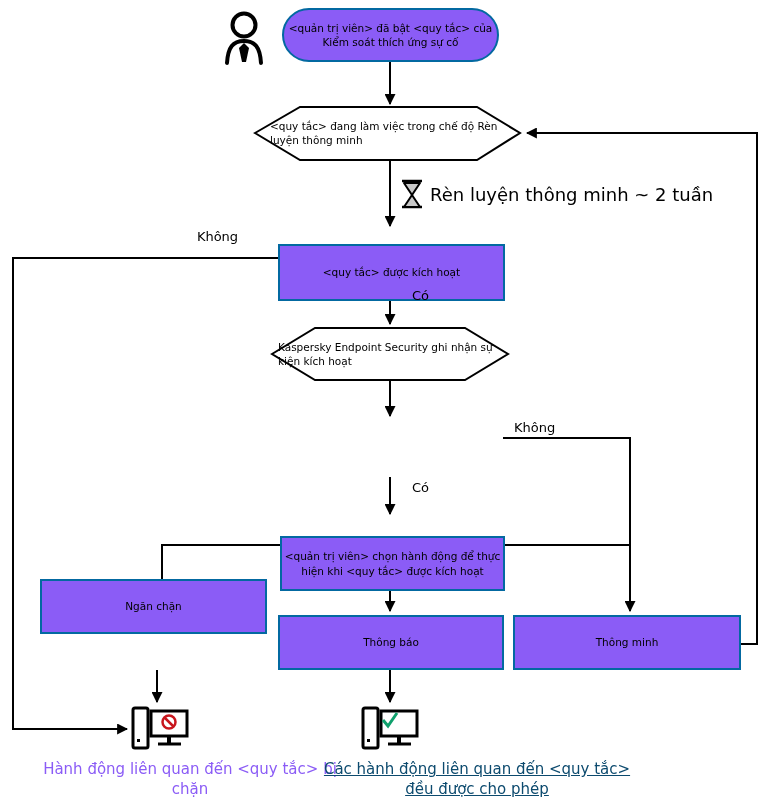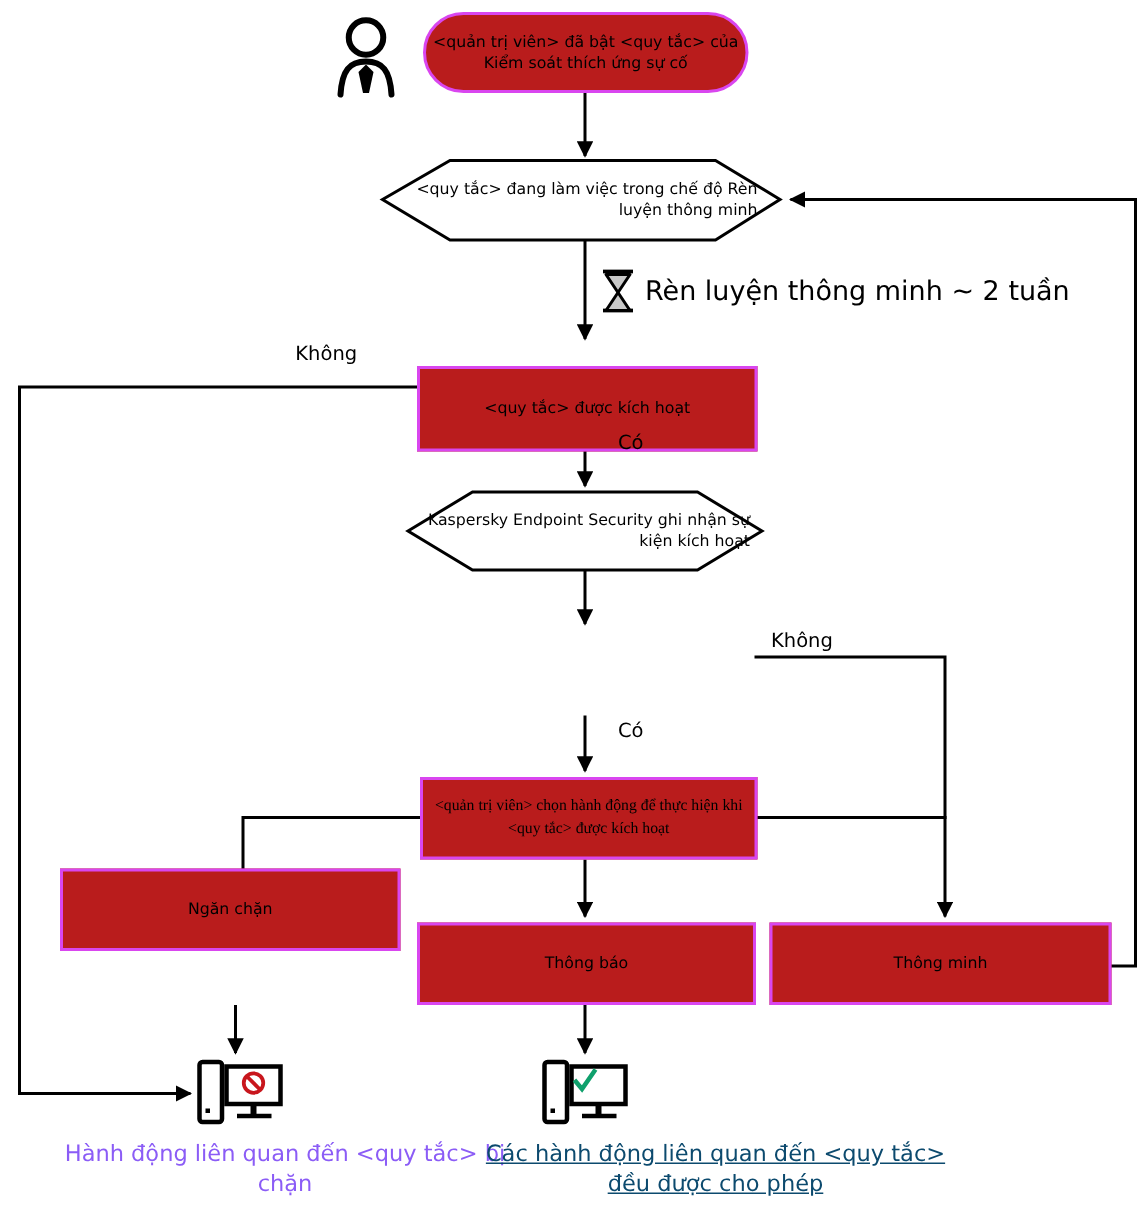--- a/index.html
+++ b/index.html
@@ -3,27 +3,27 @@
 <meta charset="utf-8">
 <style>
   html,body{margin:0;padding:0;background:#fff;}
   #stage{
     position:relative;width:764px;height:812px;background:#fff;overflow:hidden;
     font-family:"DejaVu Sans","Liberation Sans",sans-serif;color:#000;
   }
   #wires{position:absolute;left:0;top:0;width:764px;height:812px;}
   .node{
     position:absolute;display:flex;align-items:center;justify-content:center;
-    text-align:center;font-size:10.5px;line-height:1.35;background:#b91c1c;
-    border:2px solid #d946ef;box-sizing:content-box;padding:0 2px;
+    text-align:center;font-size:10.5px;line-height:1.35;background:#8b5cf6;
+    border:2px solid #0369a1;box-sizing:content-box;padding:0 2px;
   }
   .node.stadium{border-radius:28px;}
   .hextext{
     position:absolute;display:flex;align-items:center;justify-content:center;
-    text-align:right;font-size:10.5px;line-height:1.35;background:transparent;border:none;
+    text-align:left;font-size:10.5px;line-height:1.35;background:transparent;border:none;
   }
   .edge-label{
     position:absolute;font-size:13px;line-height:1.1;text-align:center;background:transparent;
   }
   .duration-label{
     position:absolute;font-size:18px;line-height:1.2;text-align:left;white-space:nowrap;
   }
   .caption{
     position:absolute;font-size:15px;line-height:1.3;text-align:center;
   }
@@ -113,21 +113,21 @@
   <div class="edge-label" style="left:180px;top:230px;width:75px;">Không</div>
   <div class="edge-label" style="left:412px;top:289px;width:50px;text-align:left;">Có</div>
   <div class="edge-label" style="left:514px;top:421px;width:80px;text-align:left;">Không</div>
   <div class="edge-label" style="left:412px;top:481px;width:50px;text-align:left;">Có</div>
 
   <div class="hextext" style="left:278px;top:330px;width:222px;height:48px;">
     <span>Kaspersky Endpoint Security ghi nhận sự kiện kích hoạt</span>
   </div>
 
 
-  <div class="node" style="left:280px;top:518px;width:217px;height:51px;font-family:Liberation Serif, serif;">
+  <div class="node" style="left:280px;top:536px;width:217px;height:51px;">
     <span>&lt;quản trị viên&gt; chọn hành động để thực hiện khi &lt;quy tắc&gt; được kích hoạt</span>
   </div>
 
   <div class="node" style="left:40px;top:579px;width:219px;height:51px;">
     <span>Ngăn chặn</span>
   </div>
   <div class="node" style="left:278px;top:615px;width:218px;height:51px;">
     <span>Thông báo</span>
   </div>
   <div class="node" style="left:513px;top:615px;width:220px;height:51px;">

